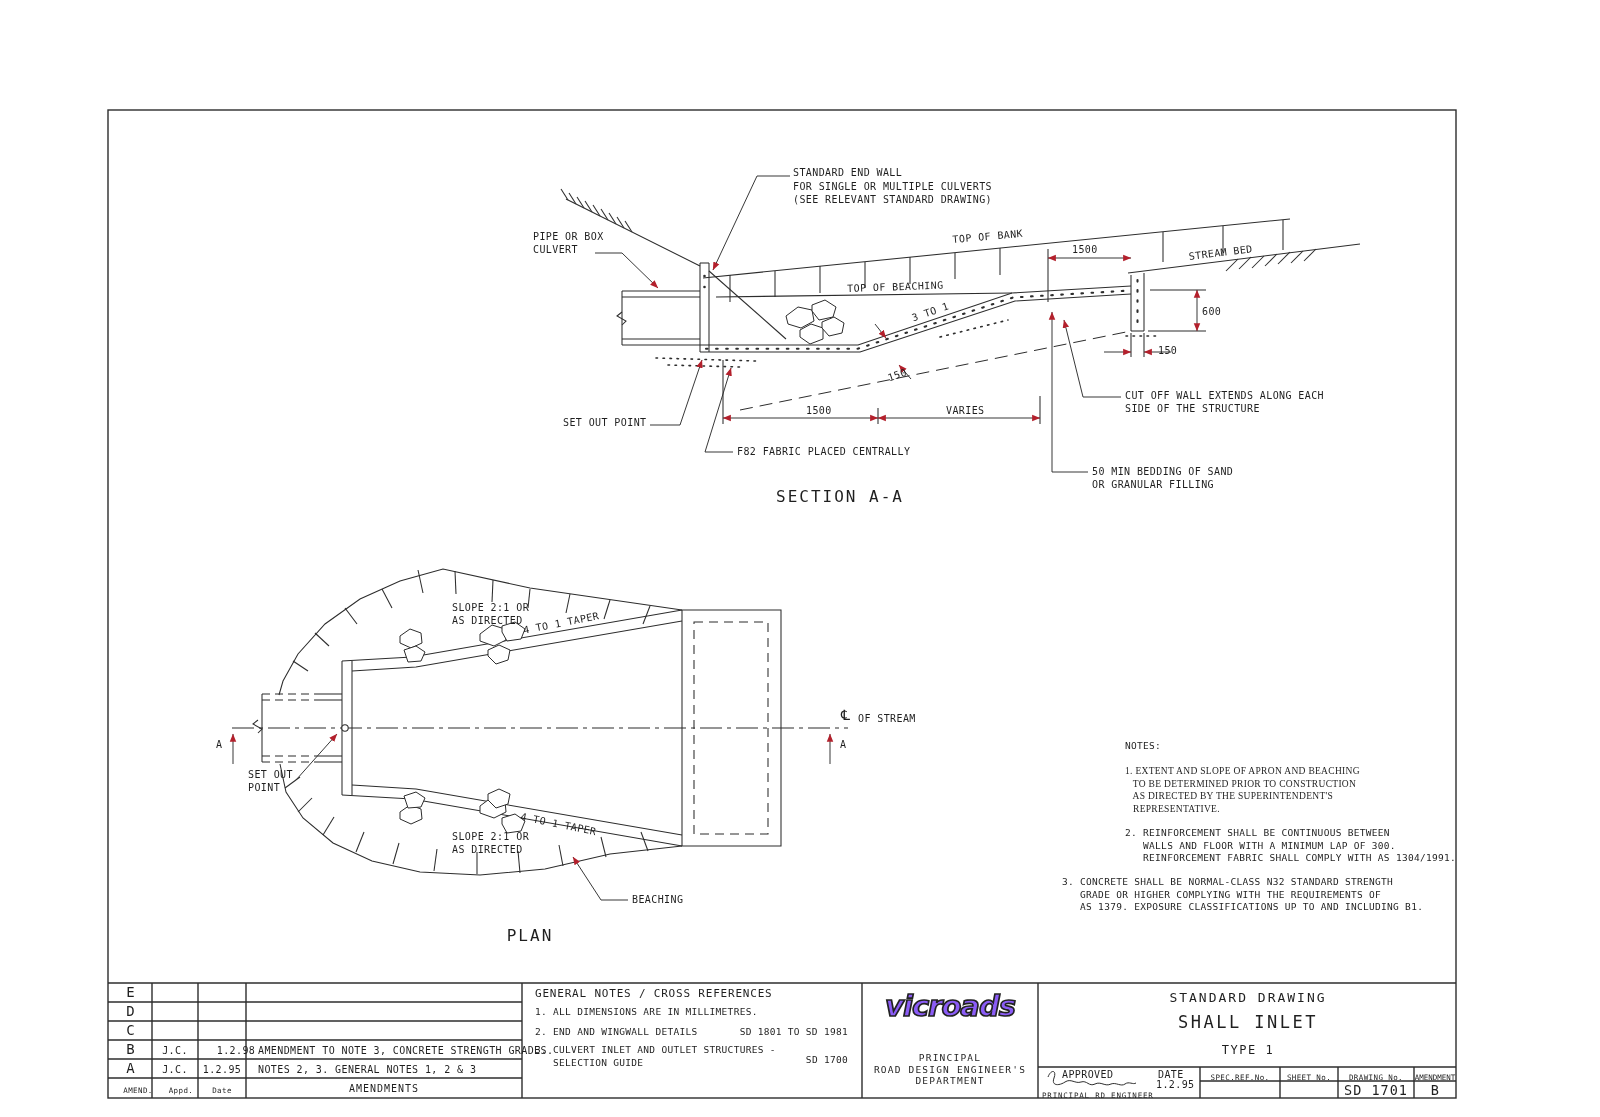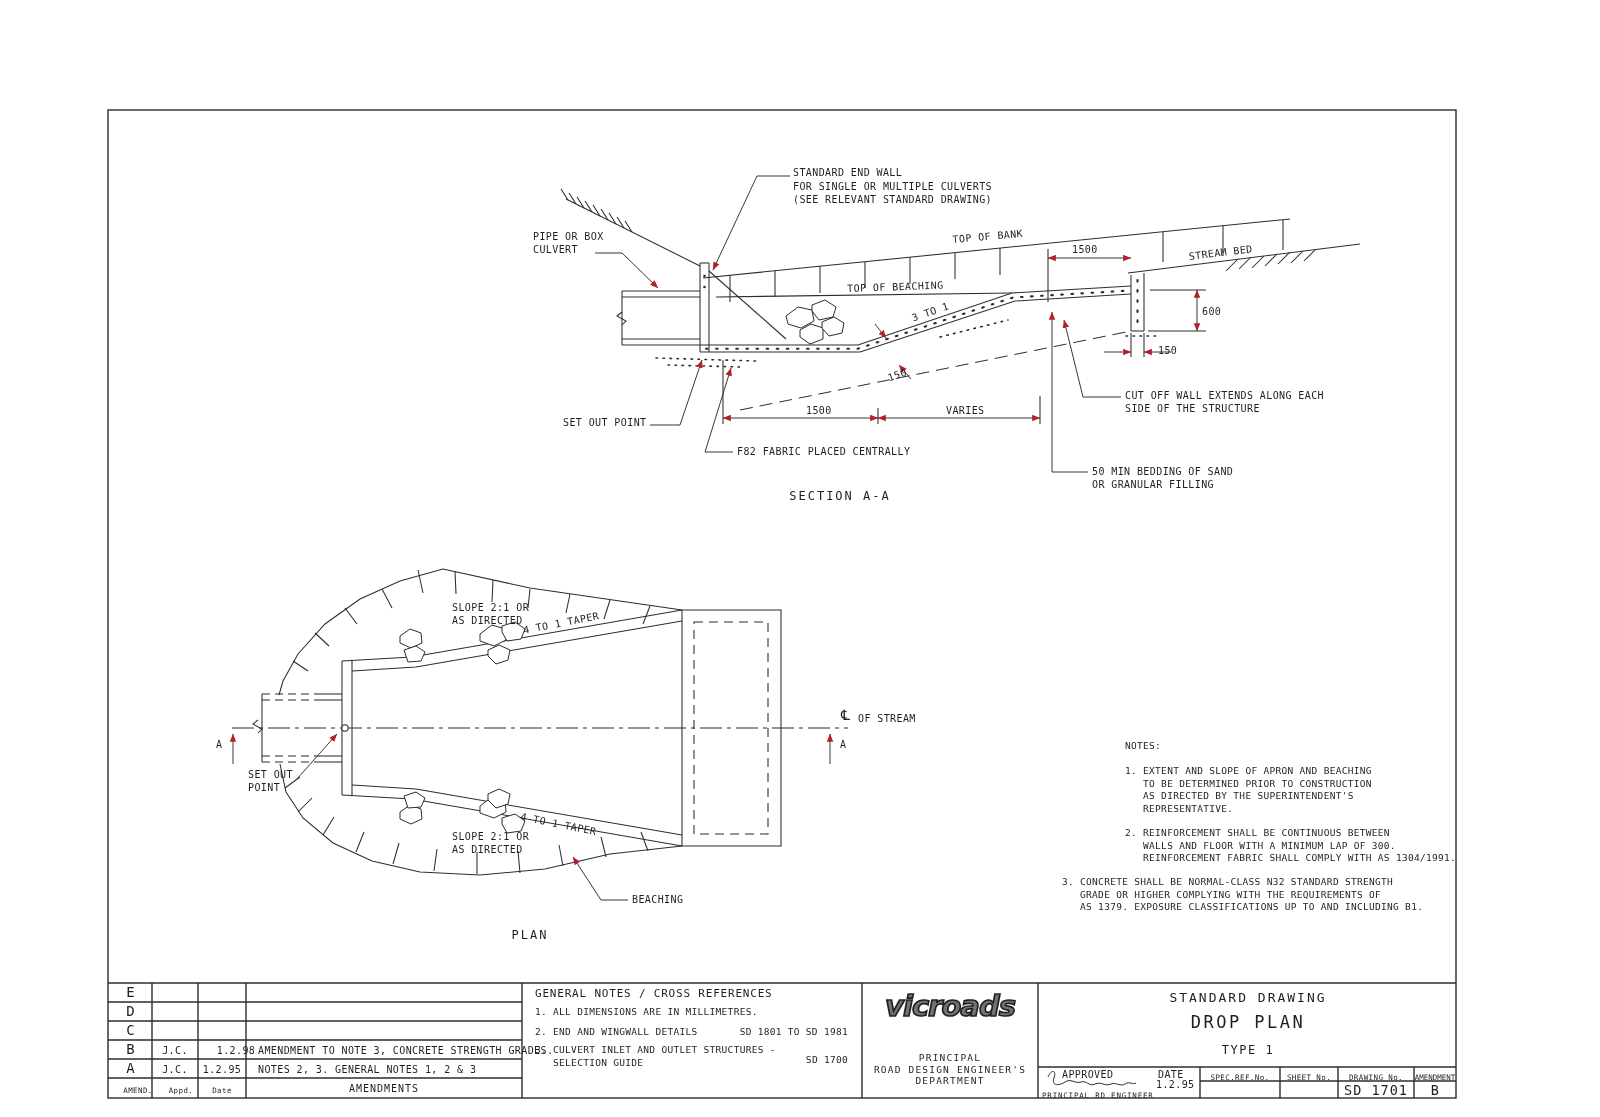--- a/index.html
+++ b/index.html
@@ -6,24 +6,24 @@
   .sheet{position:relative;width:1600px;height:1117px;background:#ffffff;overflow:hidden;
          font-family:"DejaVu Sans Mono",monospace;}
   svg.lw{position:absolute;left:0;top:0;}
   .lbl{position:absolute;font:10px "DejaVu Sans Mono",monospace;letter-spacing:.4px;
        color:#1f1f1f;white-space:pre;line-height:13px;}
   .sm{font-size:10px;line-height:10px;}
   .xs{font-size:7.5px;}
   .ctr{text-align:center;}
   .rt{text-align:right;}
   .big{font-size:14px;letter-spacing:1px;}
-  .ttl{font-size:12px;letter-spacing:2px;}
+  .ttl{font-size:16px;letter-spacing:2px;}
   .notes{font-size:9.5px;line-height:12.5px;letter-spacing:.3px;}
   .logo{font-family:"DejaVu Sans",sans-serif;font-style:italic;font-weight:800;
-        font-size:29px;color:#737373;-webkit-text-stroke:1.7px #222;letter-spacing:-1px;}
+        font-size:29px;color:#8b5cf6;-webkit-text-stroke:1.7px #222;letter-spacing:-1px;}
   .dept{font-size:9.5px;line-height:11.5px;letter-spacing:1.2px;}
 </style>
 </head>
 <body>
 
 <div class="sheet">
 
 <svg class="lw" width="1600" height="1117" viewBox="0 0 1600 1117">
   <defs>
     <marker id="ar" viewBox="0 0 10 10" refX="9.2" refY="5" markerWidth="9" markerHeight="9" orient="auto-start-reverse">
@@ -270,21 +270,21 @@
 <div class="lbl" style="left:841px;top:709px;font-size:14px;font-family:'DejaVu Sans',sans-serif;">℄</div>
 <div class="lbl" style="left:858px;top:712px;">OF STREAM</div>
 <div class="lbl" style="left:216px;top:738px;">A</div>
 <div class="lbl" style="left:840px;top:738px;">A</div>
 <div class="lbl" style="left:248px;top:768px;">SET OUT
 POINT</div>
 <div class="lbl" style="left:632px;top:893px;">BEACHING</div>
 <div class="lbl ttl ctr" style="left:500px;top:929px;width:60px;">PLAN</div>
 
 <div class="lbl notes" style="left:1125px;top:740px;">NOTES:</div>
-<div class="lbl notes" style="left:1125px;top:765px;">1. EXTENT AND SLOPE OF APRON AND BEACHING
+<div class="lbl notes" style="left:1125px;top:765px;font-family:Liberation Serif, serif;">1. EXTENT AND SLOPE OF APRON AND BEACHING
    TO BE DETERMINED PRIOR TO CONSTRUCTION
    AS DIRECTED BY THE SUPERINTENDENT'S
    REPRESENTATIVE.</div>
 <div class="lbl notes" style="left:1125px;top:827px;">2. REINFORCEMENT SHALL BE CONTINUOUS BETWEEN
    WALLS AND FLOOR WITH A MINIMUM LAP OF 300.
    REINFORCEMENT FABRIC SHALL COMPLY WITH AS 1304/1991.</div>
 <div class="lbl notes" style="left:1062px;top:876px;">3. CONCRETE SHALL BE NORMAL-CLASS N32 STANDARD STRENGTH
    GRADE OR HIGHER COMPLYING WITH THE REQUIREMENTS OF
    AS 1379. EXPOSURE CLASSIFICATIONS UP TO AND INCLUDING B1.</div>
 
@@ -311,21 +311,21 @@
 <div class="lbl notes" style="left:535px;top:1044px;">3. CULVERT INLET AND OUTLET STRUCTURES -
    SELECTION GUIDE</div>
 <div class="lbl notes rt" style="left:735px;top:1054px;width:113px;">SD 1700</div>
 
 <div class="lbl logo ctr" style="left:870px;top:1000px;width:160px;">vicroads</div>
 <div class="lbl dept ctr" style="left:866px;top:1052px;width:168px;">PRINCIPAL
 ROAD DESIGN ENGINEER'S
 DEPARTMENT</div>
 
 <div class="lbl ttl ctr" style="left:1088px;top:991px;width:320px;font-size:13px;">STANDARD DRAWING</div>
-<div class="lbl ctr" style="left:1088px;top:1016px;width:320px;font-size:17px;letter-spacing:2.5px;">DROP PLAN</div>
+<div class="lbl ctr" style="left:1088px;top:1016px;width:320px;font-size:17px;letter-spacing:2.5px;">SHALL INLET</div>
 <div class="lbl ctr" style="left:1088px;top:1044px;width:320px;font-size:12px;letter-spacing:1.5px;">TYPE 1</div>
 <div class="lbl sm" style="left:1062px;top:1070px;">APPROVED</div>
 <div class="lbl sm" style="left:1158px;top:1070px;">DATE</div>
 <div class="lbl sm" style="left:1156px;top:1080px;">1.2.95</div>
 <div class="lbl xs" style="left:1042px;top:1089px;letter-spacing:.8px;">PRINCIPAL RD ENGINEER</div>
 <div class="lbl xs ctr" style="left:1200px;top:1071px;width:80px;">SPEC.REF.No.</div>
 <div class="lbl xs ctr" style="left:1280px;top:1071px;width:58px;">SHEET No.</div>
 <div class="lbl xs ctr" style="left:1338px;top:1071px;width:76px;">DRAWING No.</div>
 <div class="lbl xs ctr" style="left:1414px;top:1071px;width:42px;letter-spacing:0;">AMENDMENT</div>
 <div class="lbl ctr" style="left:1338px;top:1084px;width:76px;font-size:13.5px;letter-spacing:1px;">SD 1701</div>

